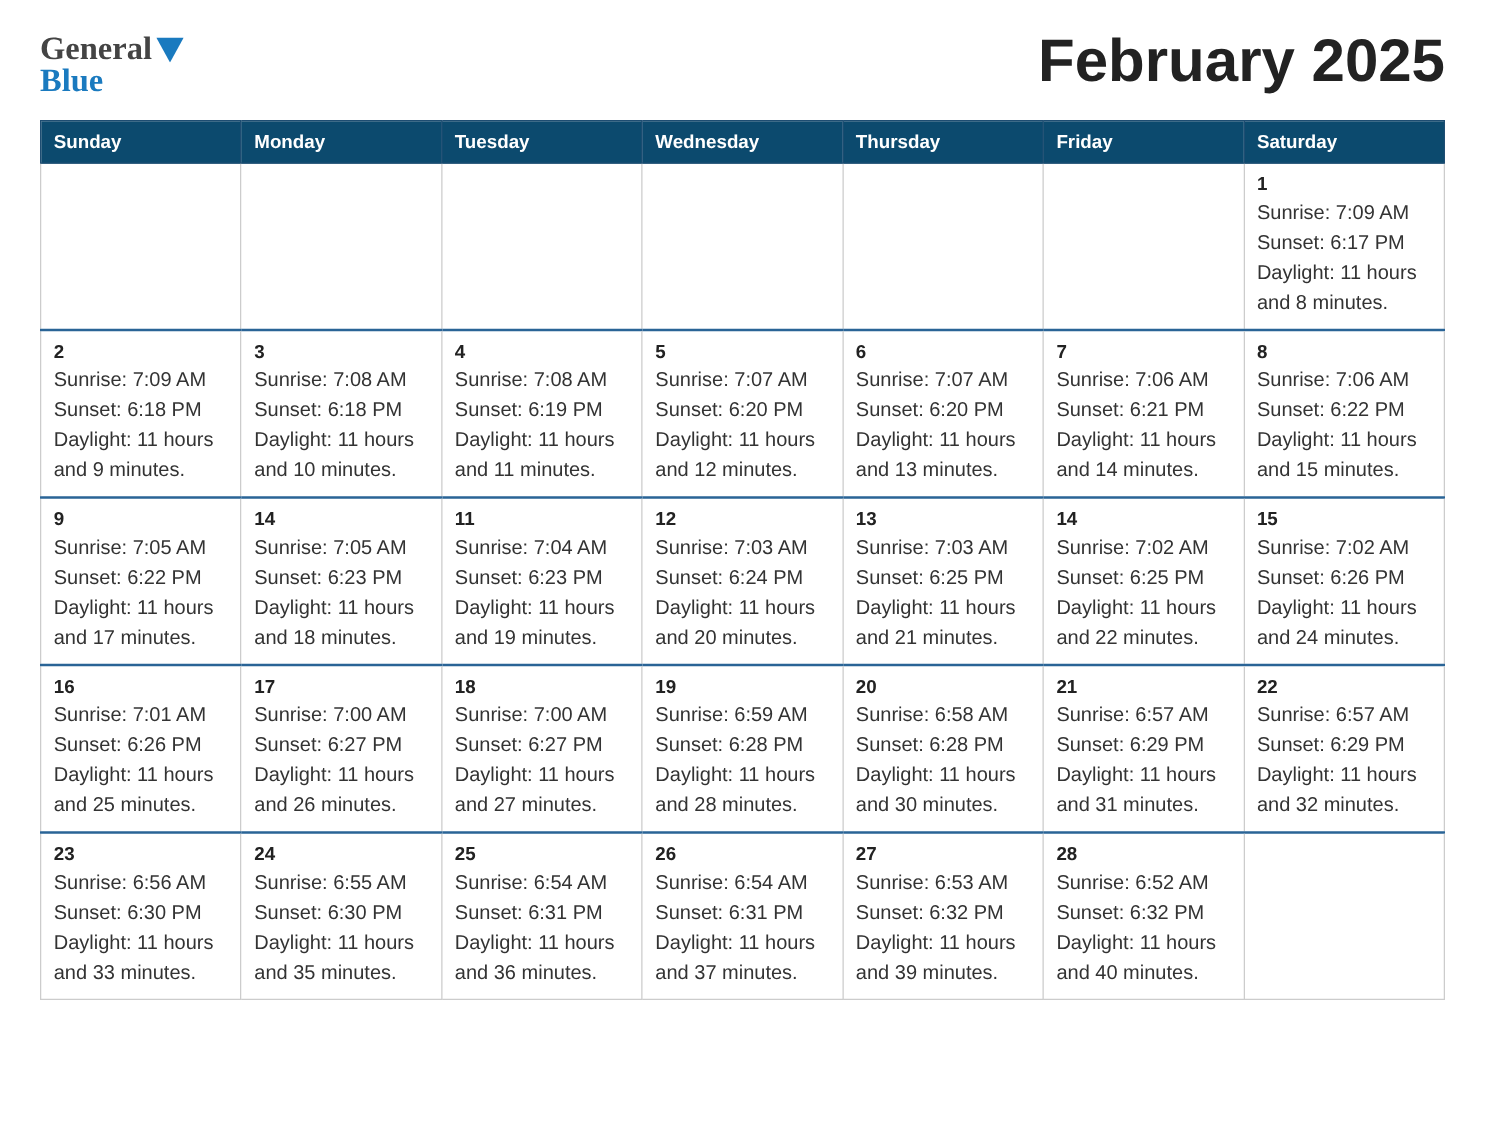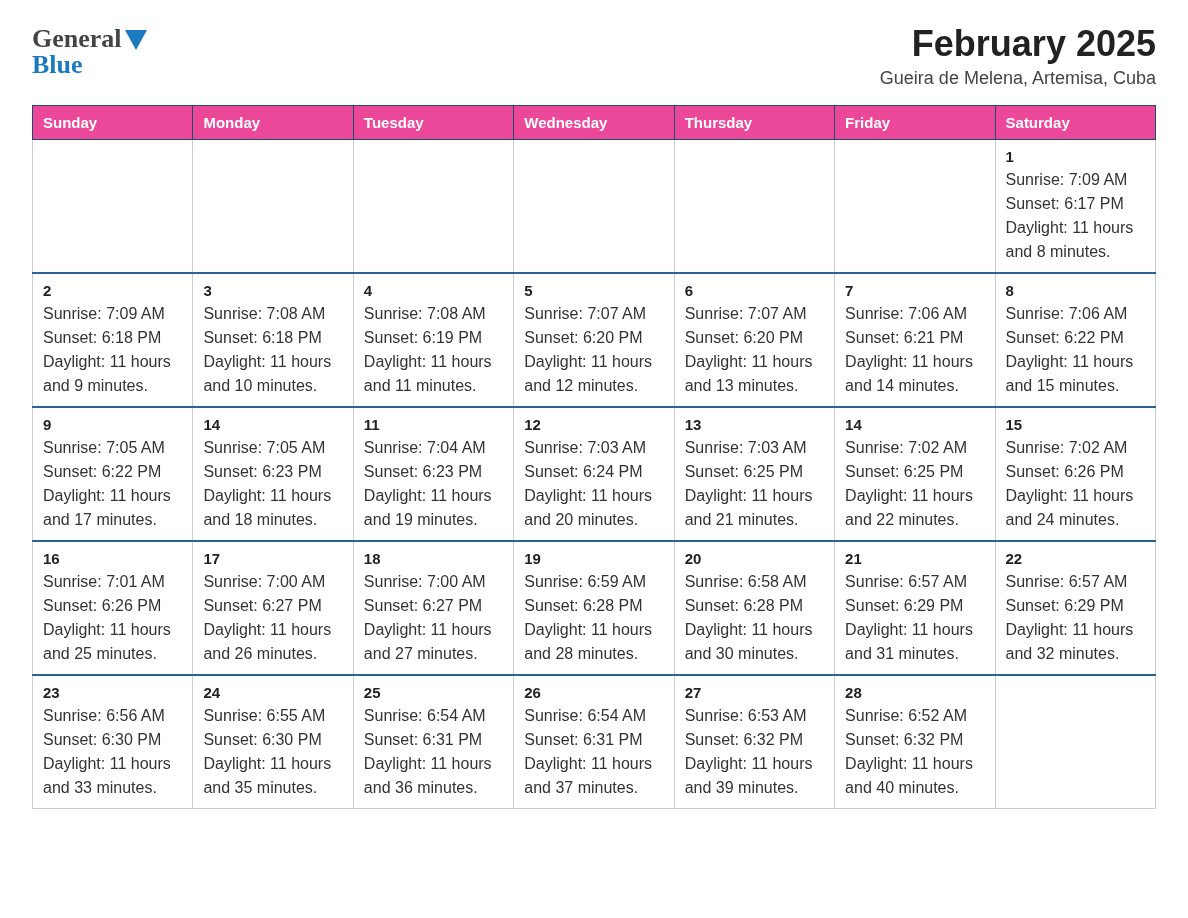--- a/index.html
+++ b/index.html
@@ -17,37 +17,37 @@
     }
     .logo {
       display: flex;
       flex-direction: column;
       align-items: flex-start;
     }
     .title-block {
       text-align: right;
     }
     .month-title {
-      font-size: 36px;
+      font-size: 48px;
       font-weight: bold;
       color: #222;
       line-height: 1.1;
     }
     .location {
       font-size: 18px;
       color: #444;
       margin-top: 4px;
     }
     .calendar {
       width: 100%;
       border-collapse: collapse;
       margin-top: 8px;
     }
     .calendar th {
-      background: #ec4899;
+      background: #0c4a6e;
       color: #fff;
       font-size: 15px;
       font-weight: bold;
       padding: 8px 10px;
       text-align: left;
       border: 1px solid #1e4d72;
     }
     .calendar td {
       vertical-align: top;
       padding: 8px 10px;
@@ -96,21 +96,20 @@
       <svg width="22" height="20" viewBox="0 0 22 20" style="margin-left:3px;margin-top:2px;">
         <polygon points="0,0 22,0 11,20" fill="#1a7abf"></polygon>
       </svg>
     </div>
     <div class="logo-line2">
       <span style="font-size:26px;font-weight:bold;color:#1a7abf;font-family:Georgia,serif;">Blue</span>
     </div>
   </div>
   <div class="title-block">
     <div class="month-title">February 2025</div>
-    <div class="location">Gueira de Melena, Artemisa, Cuba</div>
   </div>
 </div>
 
 <table class="calendar">
   <thead>
     <tr>
       <th>Sunday</th>
       <th>Monday</th>
       <th>Tuesday</th>
       <th>Wednesday</th>

